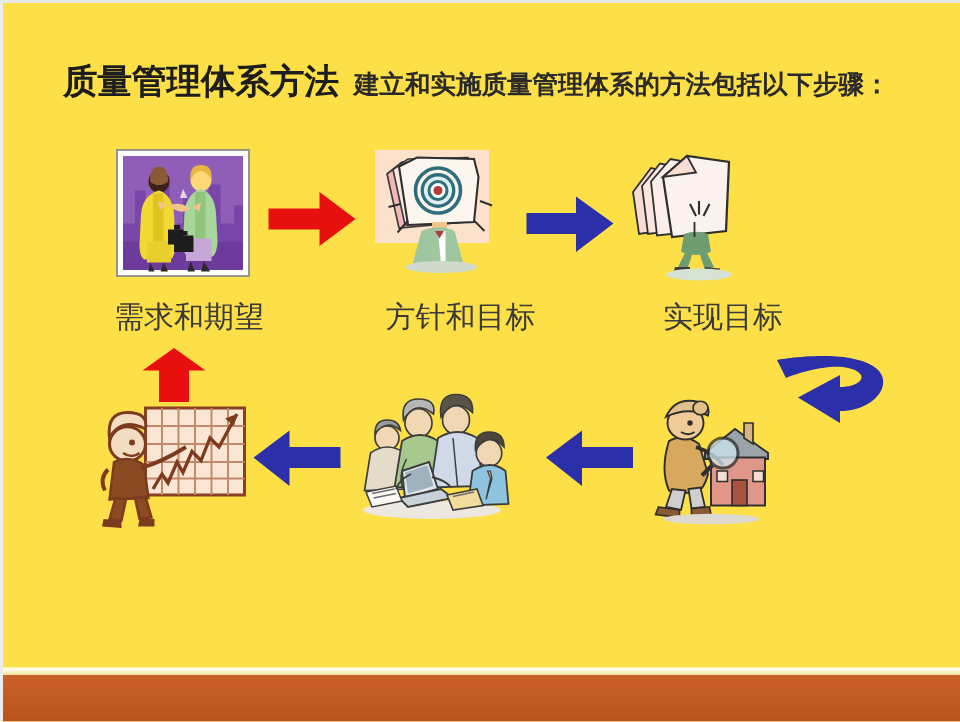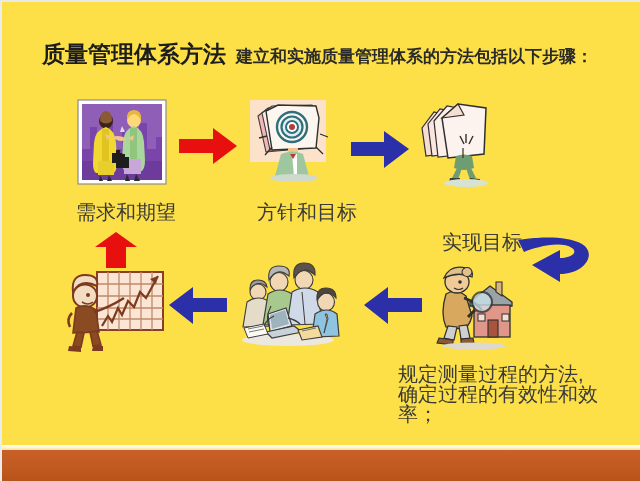--- a/index.html
+++ b/index.html
@@ -183,21 +183,21 @@
       <path d="M46 68 l-6 12 l6 2 l4 -12 Z" fill="#6f9d72"></path>
       <path d="M58 68 l6 12 l-6 2 l-4 -12 Z" fill="#6f9d72"></path>
       <path d="M38 80 l10 0 l0 4 l-11 0 Z" fill="#3e3e3e"></path>
       <path d="M58 80 l10 1 l-1 4 l-10 -1 Z" fill="#3e3e3e"></path>
 
       <path d="M52 46 l-4 -8 M54 45 l0 -9 M57 46 l4 -8" stroke="#2f2f2f" stroke-width="1.4" fill="none"></path>
       <path d="M51 50 l0 10" stroke="#2f2f2f" stroke-width="1.2"></path>
       <ellipse cx="54" cy="85" rx="22" ry="4" fill="#d6e2d4"></ellipse>
     </svg>
   </div>
-  <div class="label" style="left:440px; top:200px; width:140px;margin-top:30px;">实现目标</div>
+  <div class="label" style="left:440px; top:200px; width:140px;">实现目标</div>
 
   <div class="art" style="left:512px; top:228px; width:90px; height:62px;">
     <svg width="90" height="62" viewBox="0 0 90 62">
       <path d="M4 10
                C 4 10, 48 2, 68 14
                C 84 24, 70 44, 46 44
                L 46 52 L 18 35 L 46 20 L 46 28
                C 58 28, 64 22, 58 18
                C 46 10, 20 18, 10 22 Z" fill="#2b2fa8"></path>
     </svg>
@@ -224,22 +224,20 @@
       <ellipse cx="41" cy="14" rx="5" ry="4.5" fill="#e2c089" stroke="#2f2f2f" stroke-width="1.1"></ellipse>
       <circle cx="34" cy="24" r="1.8" fill="#2f2f2f"></circle>
       <path d="M28 30 q5 3 9 0" stroke="#2f2f2f" stroke-width="1.2" fill="none"></path>
 
       <path d="M38 40 q12 4 18 12" stroke="#2f2f2f" stroke-width="2.4" fill="none"></path>
       <circle cx="56" cy="44" r="10" fill="#cfe6ef" stroke="#2f2f2f" stroke-width="2" opacity="0.75"></circle>
       <path d="M49 52 l-7 7" stroke="#2f2f2f" stroke-width="3"></path>
       <ellipse cx="48" cy="88" rx="32" ry="3.5" fill="#ddd8d0"></ellipse>
     </svg>
   </div>
-  <div class="label" style="left:396px; top:362px; width:230px;">规定测量过程的方法,
-确定过程的有效性和效率；</div>
 
   <div class="art" style="left:360px; top:282px; width:62px; height:44px;">
     <svg width="62" height="44" viewBox="0 0 62 44">
       <path d="M60 14 L26 14 L26 3 L2 21 L26 40 L26 28 L60 28 Z" fill="#2b2fa8"></path>
     </svg>
   </div>
 
   <div class="art" style="left:230px; top:256px; width:112px; height:92px;">
     <svg width="112" height="92" viewBox="0 0 112 92">
 

